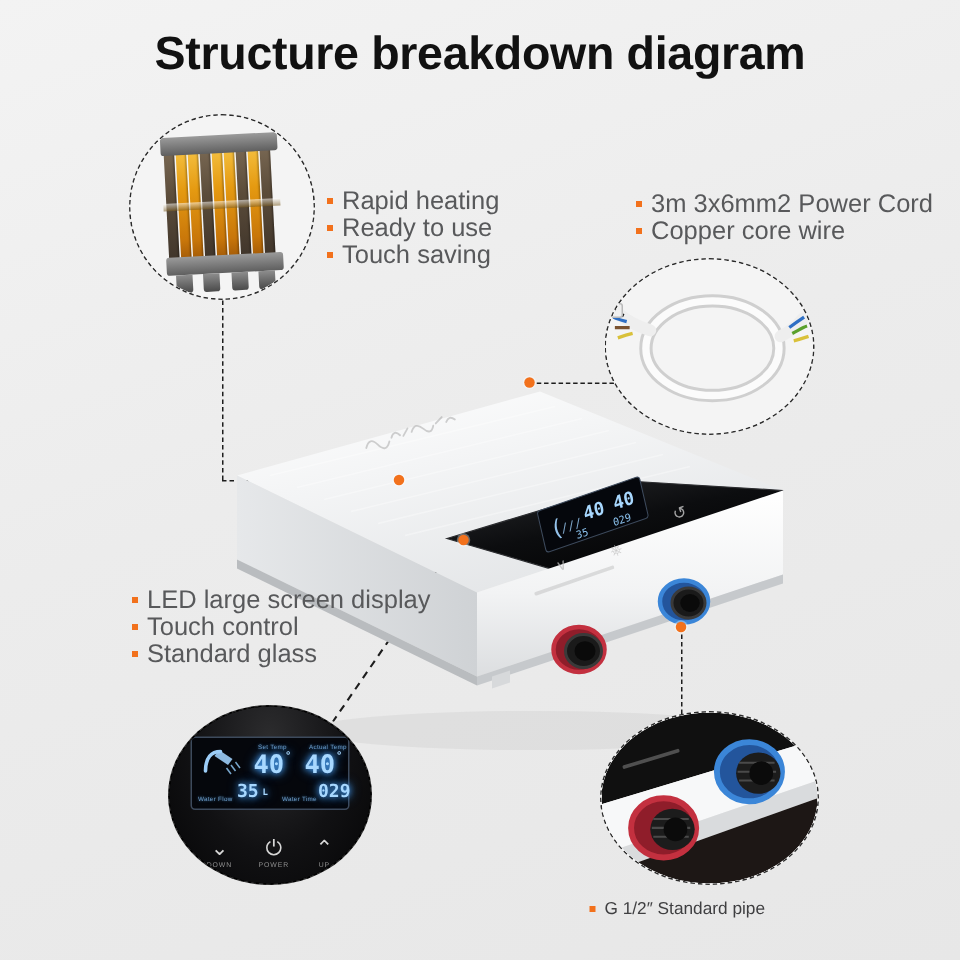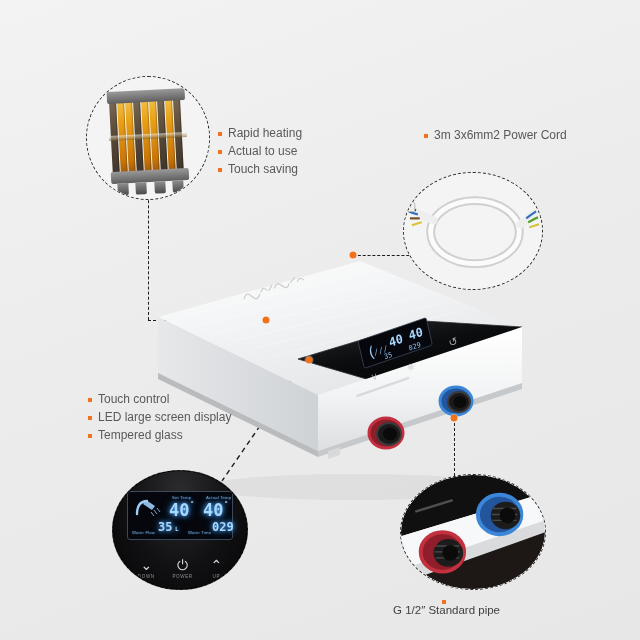--- a/index.html
+++ b/index.html
@@ -41,21 +41,21 @@
     white-space: nowrap;
   }
   .bullet .dot {
     width: 4px; height: 4px;
     background: #f2711c;
     margin-top: 6px;
     margin-right: 6px;
     flex: 0 0 auto;
   }
   .bullet .txt {
-    font-size: 12px;
+    font-size: 17px;
     color: #58595b;
     line-height: 15px;
   }
 
   
   .circle {
     position: absolute;
     border-radius: 50%;
     border: 1.6px dashed #2b2b2b;
     background: #f4f4f4;
@@ -207,20 +207,21 @@
     white-space: nowrap;
   }
   .caption .dot { width: 4px; height: 4px; background: #f2711c; margin-right: 6px; }
   .caption .txt { font-size: 11.5px; color: #3f3f41; }
 </style>
 </head>
 <body>
 
 <div id="stage">
 
+  <div class="title">Structure breakdown diagram</div>
 
   <div class="lead v" style="left:148px; top:180px; height:140px;"></div>
   <div class="lead h" style="left:148px; top:320px; width:118px;"></div>
 
   <div class="lead h" style="left:353px; top:255px; width:66px;"></div>
   <div class="lead v" style="left:419px; top:228px; height:28px;"></div>
 
   <div style="position:absolute; left:160px; top:355px; width:150px; height:130px;">
     <svg width="150" height="130" viewBox="0 0 150 130">
       <line x1="146" y1="4" x2="62" y2="126" stroke="#1d1d1d" stroke-width="1.4" stroke-dasharray="5 4"></line>
@@ -254,21 +255,21 @@
     </div>
   </div>
 
   <div class="bullets" style="left:218px; top:126px;">
     <div class="bullet">
       <span class="dot"></span>
       <span class="txt">Rapid heating</span>
     </div>
     <div class="bullet">
       <span class="dot"></span>
-      <span class="txt">Actual to use</span>
+      <span class="txt">Ready to use</span>
     </div>
     <div class="bullet">
       <span class="dot"></span>
       <span class="txt">Touch saving</span>
     </div>
   </div>
 
   <div class="circle" style="left:403px; top:172px; width:140px; height:118px;">
     <div class="circle-inner">
       <svg class="cord-art" viewBox="0 0 140 118">
@@ -285,20 +286,24 @@
         <path d="M127 55 C131 54 134 53 137 52" stroke="#d9c13a" stroke-width="2.2" fill="none"></path>
         <rect x="2" y="30" width="9" height="9" rx="1.5" fill="#f0f0f0" stroke="#b9b9b9" stroke-width="1"></rect>
       </svg>
     </div>
   </div>
 
   <div class="bullets" style="left:424px; top:128px;">
     <div class="bullet">
       <span class="dot"></span>
       <span class="txt">3m 3x6mm2 Power Cord</span>
+    </div>
+    <div class="bullet">
+      <span class="dot"></span>
+      <span class="txt">Copper core wire</span>
     </div>
   </div>
 
   <div id="device">
     <svg width="380" height="250" viewBox="0 0 380 250">
       <defs>
         <linearGradient id="topFace" x1="0" y1="0" x2="0.6" y2="1">
           <stop offset="0%" stop-color="#ffffff"></stop>
           <stop offset="40%" stop-color="#f4f5f6"></stop>
           <stop offset="100%" stop-color="#e3e5e7"></stop>
@@ -391,29 +396,29 @@
   </div>
 
   <div class="hot" style="left:266px; top:320px;"></div>
   <div class="hot" style="left:353px; top:255px;"></div>
   <div class="hot" style="left:309px; top:360px;"></div>
   <div class="hot" style="left:454px; top:418px;"></div>
 
   <div class="bullets" style="left:88px; top:392px;">
     <div class="bullet">
       <span class="dot"></span>
+      <span class="txt">LED large screen display</span>
+    </div>
+    <div class="bullet">
+      <span class="dot"></span>
       <span class="txt">Touch control</span>
     </div>
     <div class="bullet">
       <span class="dot"></span>
-      <span class="txt">LED large screen display</span>
-    </div>
-    <div class="bullet">
-      <span class="dot"></span>
-      <span class="txt">Tempered glass</span>
+      <span class="txt">Standard glass</span>
     </div>
   </div>
 
   <div class="circle" style="left:112px; top:470px; width:136px; height:120px; background:#000;">
     <div class="circle-inner">
       <div class="led-art">
         <div class="led-face"></div>
 
         <div class="led-screen">
 
@@ -497,18 +502,18 @@
             <path d="M35 72 h24"></path>
               <path d="M34 78 h26"></path>
               <path d="M35 84 h24"></path>
           </g>
           <ellipse cx="50" cy="79" rx="8" ry="8" fill="#0b0b0b"></ellipse>
         </g>
       </svg>
     </div>
   </div>
 
-  <div class="caption" style="left:393px; top:600px;flex-direction:column;">
+  <div class="caption" style="left:393px; top:600px;">
     <span class="dot"></span>
     <span class="txt">G 1/2″   Standard pipe</span>
   </div>
 
 </div>
 
 </body></html>

